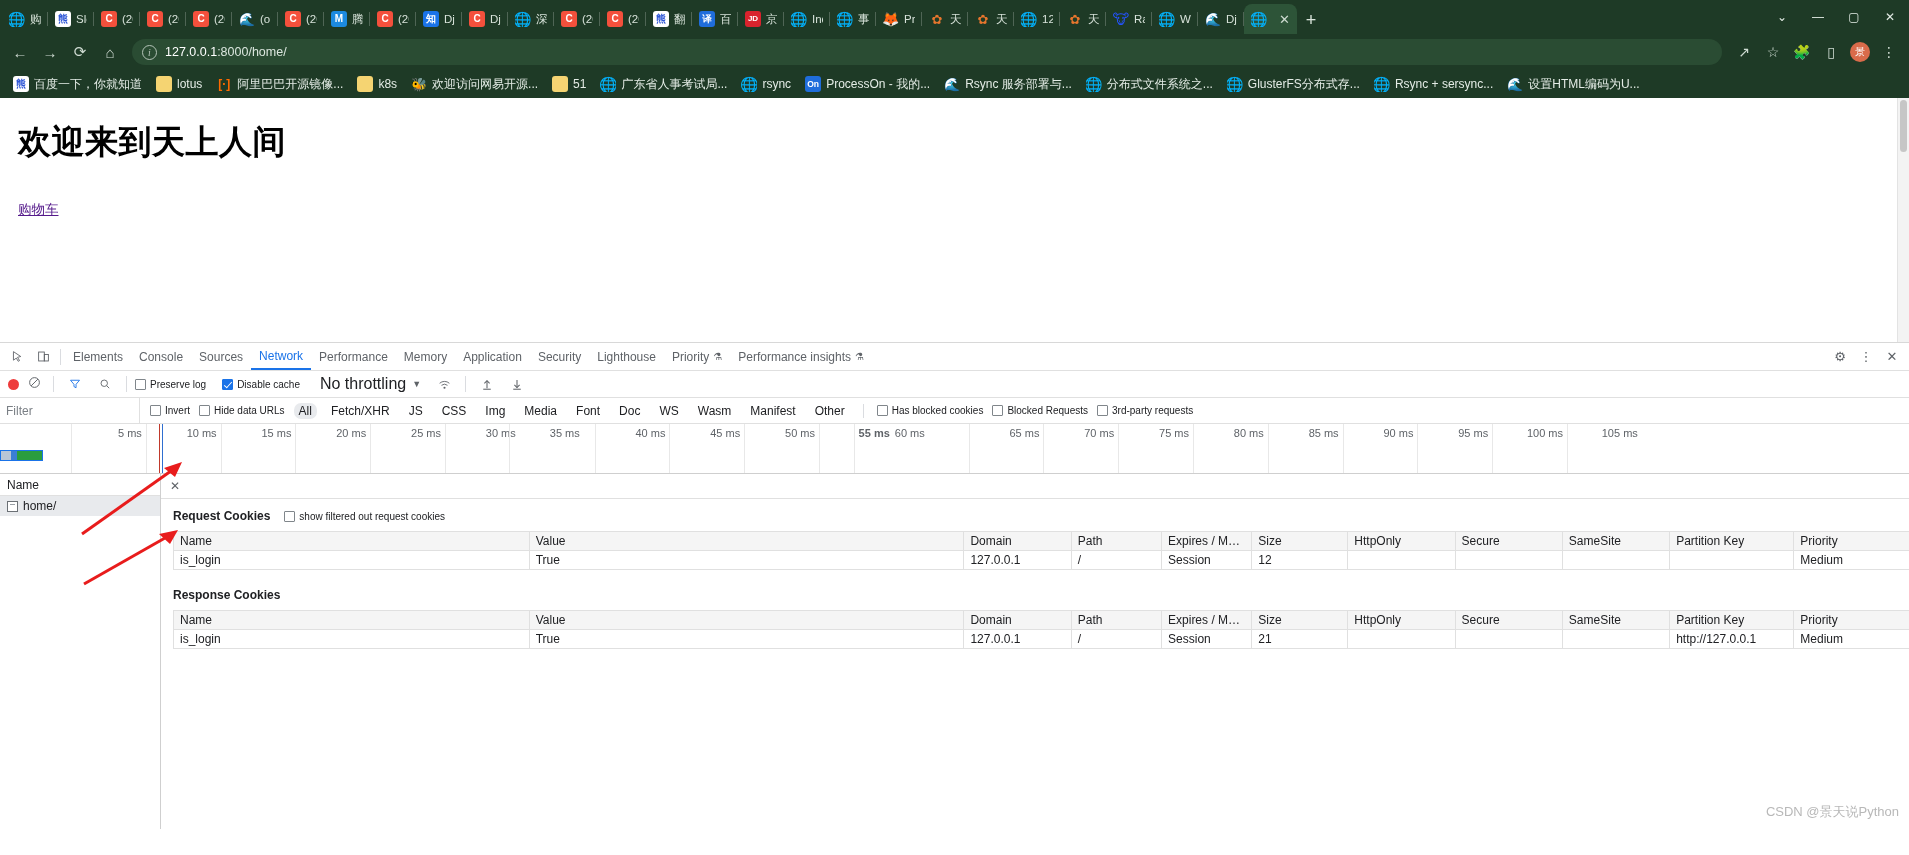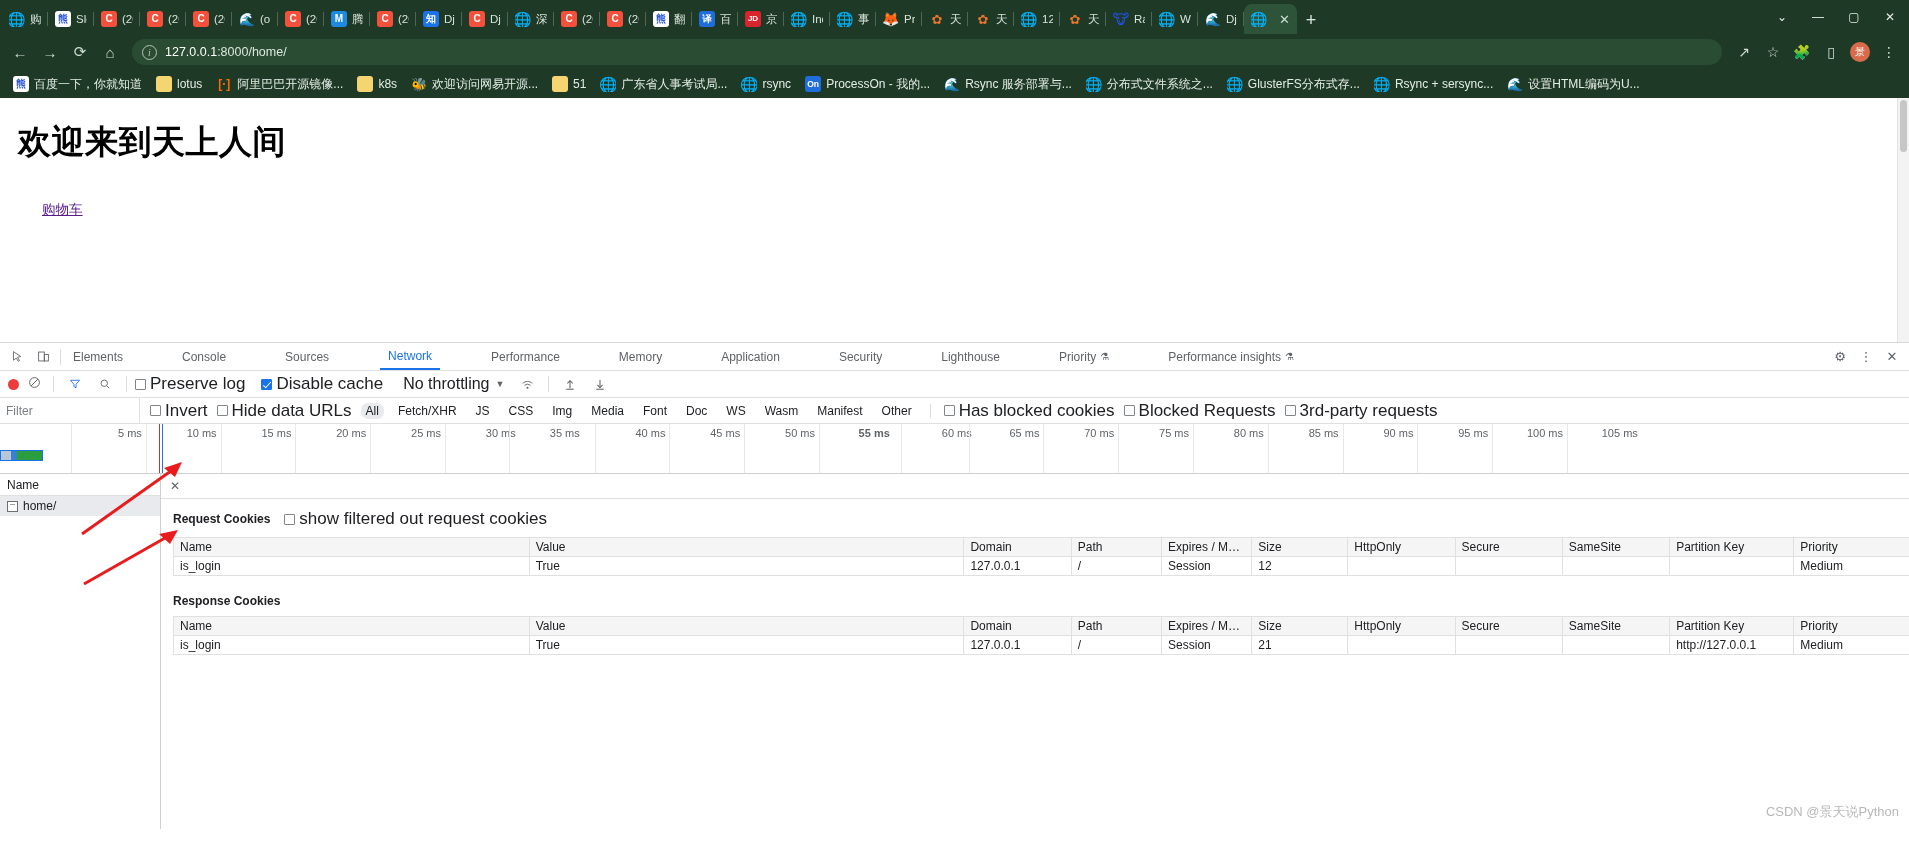--- a/index.html
+++ b/index.html
@@ -195,21 +195,20 @@
     font-weight: bold;
     color: #000;
     letter-spacing: 0.5px;
   }
   .page .cart-link {
     display: inline-block;
     margin-top: 36px;
     color: #551a8b;
     font-size: 13.5px;
     text-decoration: underline;
-    margin-left: 24px;
   }
   .page-scrollbar {
     position: absolute;
     right: 0; top: 0; bottom: 0;
     width: 12px;
     background: #f3f3f3;
     border-left: 1px solid #e3e3e3;
   }
   .page-scrollbar .thumb {
     position: absolute; top: 2px; left: 2px; right: 2px;
@@ -266,21 +265,21 @@
   .mag { color:#5f6368; font-size:12px; }
   .cb {
     width:11px;height:11px;border:1px solid #80868b;border-radius:1px;
     display:inline-block; vertical-align:middle; background:#fff; flex:0 0 11px;
   }
   .cb.checked { background:#1a73e8; border-color:#1a73e8; position:relative; }
   .cb.checked::after{
     content:"";position:absolute;left:3px;top:0px;width:3px;height:7px;
     border:solid #fff;border-width:0 1.6px 1.6px 0;transform:rotate(42deg);
   }
-  .cbl { display:flex; align-items:center; gap:4px; color:#202124; font-size:17px; white-space:nowrap;}
+  .cbl { display:flex; align-items:center; gap:4px; color:#202124; font-size:10px; white-space:nowrap;}
   .throttle { color:#202124; font-size:16px; margin-left:4px;}
   .caret { color:#5f6368; font-size:9px; margin:0 6px 0 2px;}
 
   .dt-filterrow2 {
     height: 26px;
     display:flex; align-items:center;
     border-bottom:1px solid #e0e0e0;
     flex: 0 0 26px;
   }
   .filter-input {
@@ -635,21 +634,21 @@
           <path d="M3 2l9 6-4 1 2.5 4-1.6.9L6.5 10 3 12.5z" fill="none" stroke="#5f6368" stroke-width="1.1"></path>
         </svg>
     </div>
     <div class="dt-iconbtn">
       <svg width="13" height="13" viewBox="0 0 16 16">
           <rect x="2" y="2.5" width="7" height="11" fill="none" stroke="#5f6368" stroke-width="1.1"></rect>
           <rect x="9" y="5.5" width="5" height="8" fill="none" stroke="#5f6368" stroke-width="1.1"></rect>
         </svg>
     </div>
     <div class="dt-sep"></div>
-    <div id="dt-tabs" style="display:flex;align-items:center;gap:43px;">
+    <div id="dt-tabs" style="display:flex;align-items:center;">
         <div class="dt-tab">
           <span>Elements</span>
         </div>
         <div class="dt-tab">
           <span>Console</span>
         </div>
         <div class="dt-tab">
           <span>Sources</span>
         </div>
         <div class="dt-tab active">
@@ -818,21 +817,21 @@
       </div>
       <div class="tl-tick" style="left: 669.4px; width: 74.8px;">
         <span>45 ms</span>
       </div>
       <div class="tl-tick" style="left: 744.2px; width: 74.8px;">
         <span>50 ms</span>
       </div>
       <div class="tl-tick" style="left: 819px; width: 74.8px; font-weight: bold;">
         <span>55 ms</span>
       </div>
-      <div class="tl-tick" style="left: 901px; width: 74.8px; padding-left: 19px;">
+      <div class="tl-tick" style="left: 854px; width: 74.8px; padding-left: 19px;">
         <span>60 ms</span>
       </div>
       <div class="tl-tick" style="left: 968.6px; width: 74.8px;">
         <span>65 ms</span>
       </div>
       <div class="tl-tick" style="left: 1043.4px; width: 74.8px;">
         <span>70 ms</span>
       </div>
       <div class="tl-tick" style="left: 1118.2px; width: 74.8px;">
         <span>75 ms</span>

